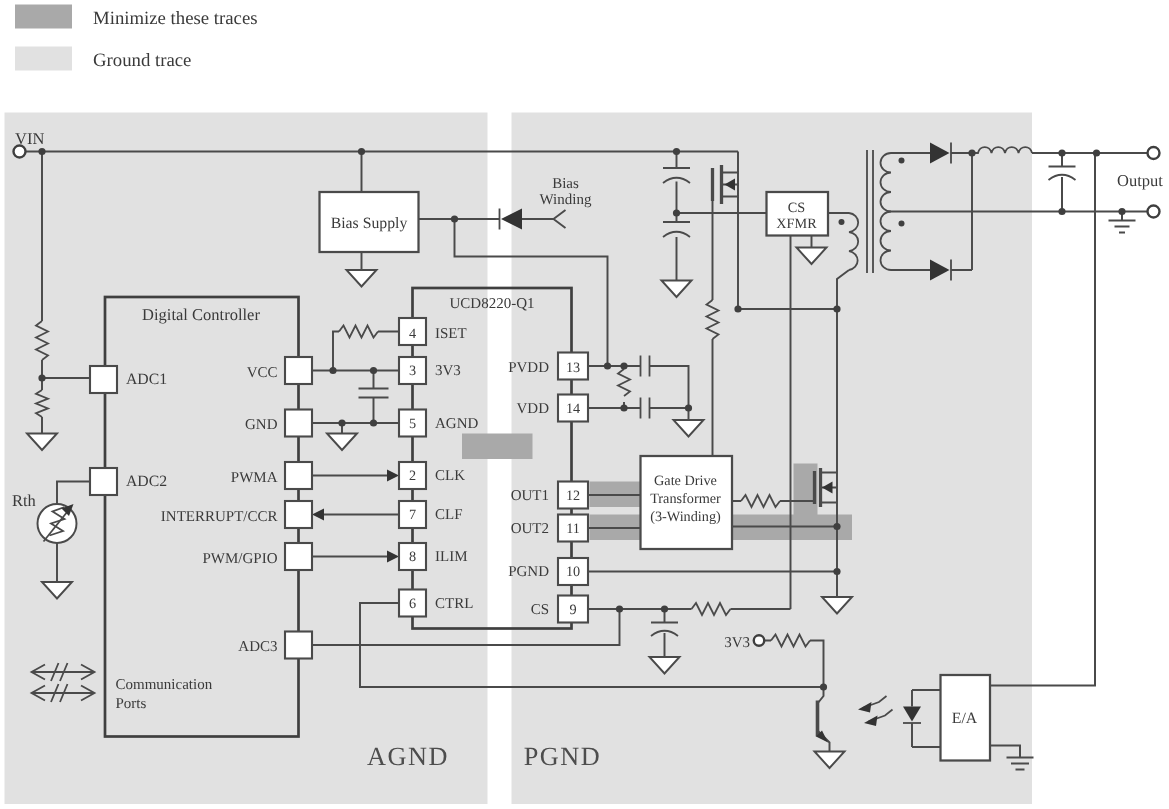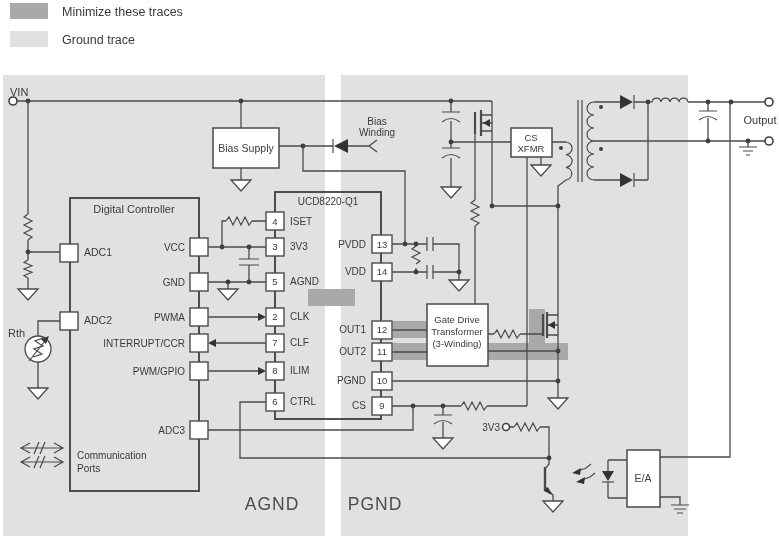--- a/index.html
+++ b/index.html
@@ -1,16 +1,16 @@
 <!DOCTYPE html>
 <html><head>
 <meta charset="utf-8">
 <style>
   html,body{margin:0;padding:0;background:#ffffff;}
-  .stage{position:relative;width:736px;height:539px;font-family:Liberation Sans, sans-serif;}
+  .stage{position:relative;width:736px;height:539px;font-family:Liberation Serif, serif;}
   svg{display:block;}
   text{fill:#3a3a3a;}
   .t10{font-size:10px;}
   .t95{font-size:9.5px;}
   .t105{font-size:10.5px;}
   .t11{font-size:11px;}
   .t125{font-size:12.5px;}
   .region-label{font-size:17.5px;fill:#4d4d4d;letter-spacing:1px;}
   .wire{stroke:#4a4a4a;stroke-width:1.3;fill:none;}
   .thin{stroke:#4a4a4a;stroke-width:1.2;fill:none;}

